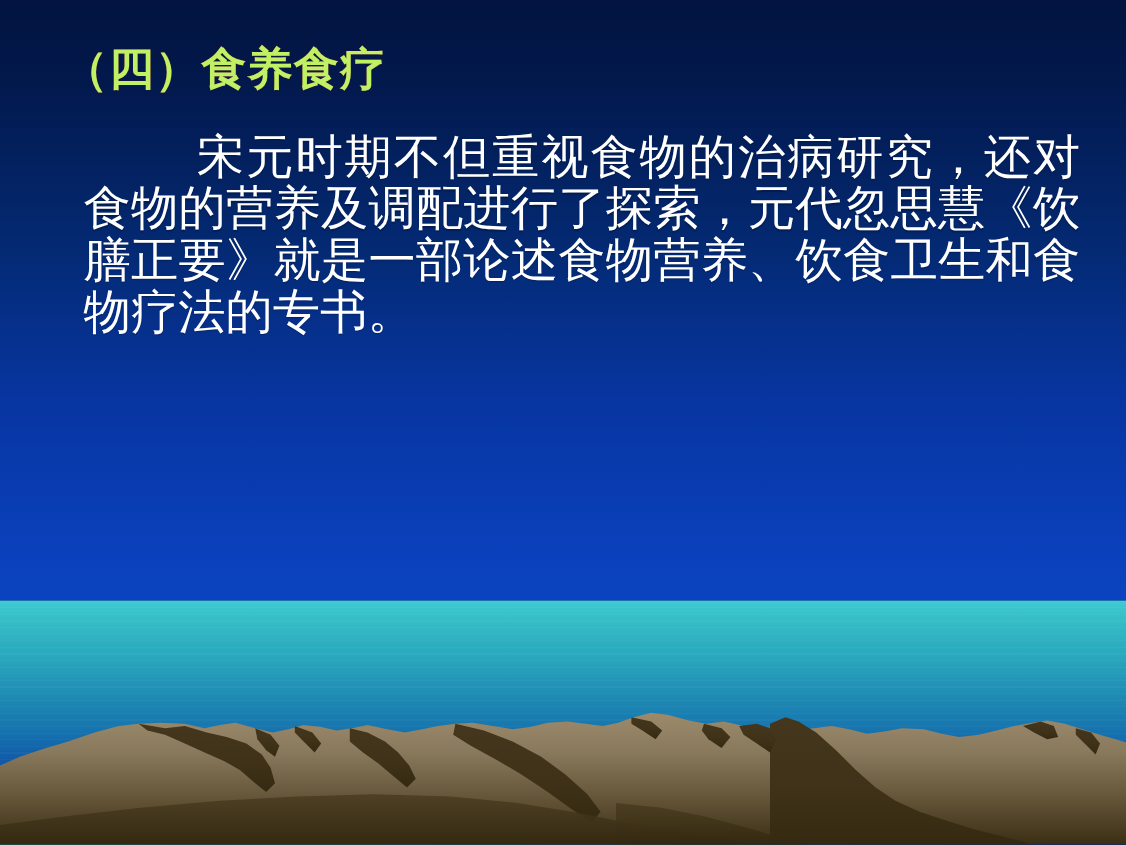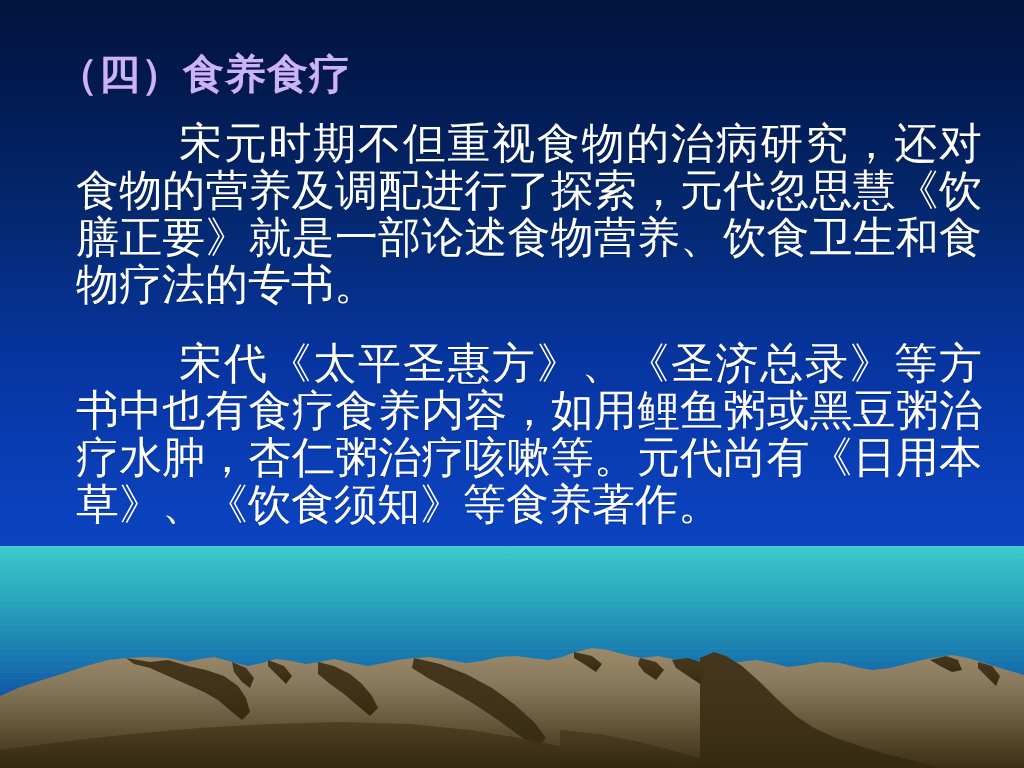--- a/index.html
+++ b/index.html
@@ -79,22 +79,22 @@
     left: 0; top: 600px;
     width: 1024px;
     height: 168px;
   }
   .art svg { display: block; }
 
   
   .title {
     position: absolute;
     left: 57px;
-    top: 52px;
-    color: #c4b5fd;
+    top: 40px;
+    color: #bef264;
     font-size: 41px;
     font-weight: bold;
     letter-spacing: 1px;
     line-height: 1.12;
     white-space: nowrap;
     text-shadow: 0 0 1px rgba(255,0,0,0.55);
   }
   .body-block {
     position: absolute;
     left: 64px;
@@ -205,16 +205,15 @@
       <path fill="url(#foreRock)" d="
         M560,130 L600,134 L640,142 L678,152 L712,162 L732,168
         L560,168 Z" opacity="0.9"></path>
     </svg>
   </div>
 
   <div class="title">（四）食养食疗</div>
 
   <div class="body-block">
     <p class="para">宋元时期不但重视食物的治病研究，还对食物的营养及调配进行了探索，元代忽思慧《饮膳正要》就是一部论述食物营养、饮食卫生和食物疗法的专书。</p>
-    <p class="para">宋代《太平圣惠方》、《圣济总录》等方书中也有食疗食养内容，如用鲤鱼粥或黑豆粥治疗水肿，杏仁粥治疗咳嗽等。元代尚有《日用本草》、《饮食须知》等食养著作。</p>
   </div>
 
 </div>
 
 </body></html>

